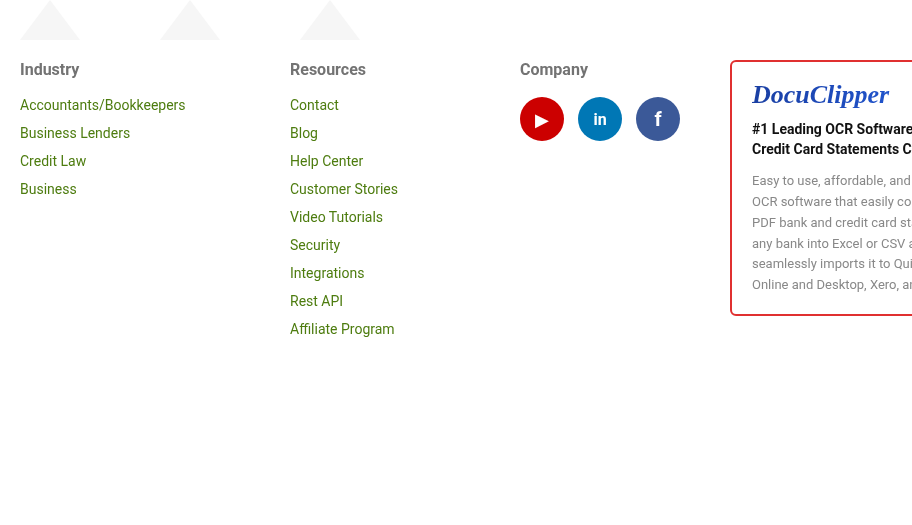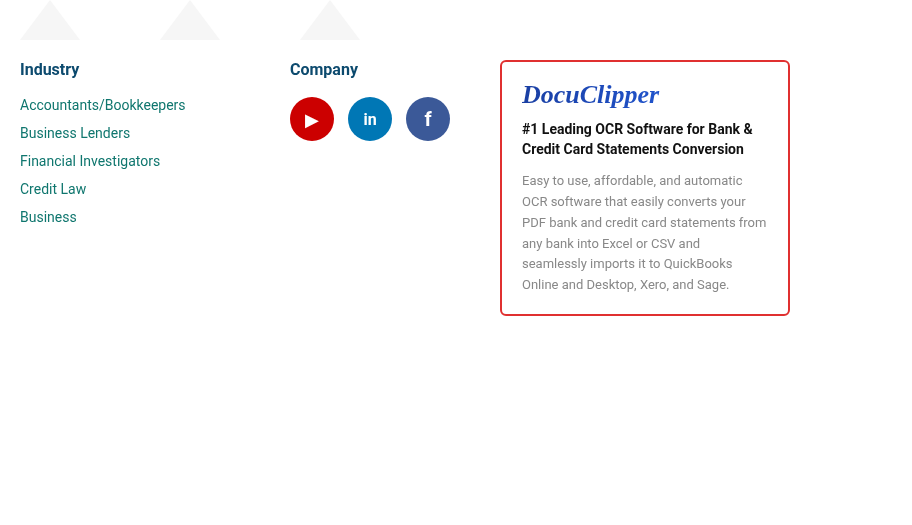--- a/index.html
+++ b/index.html
@@ -39,28 +39,28 @@
       width: 230px;
     }
 
     .company-col {
       width: 200px;
     }
 
     .col-heading {
       font-size: 16px;
       font-weight: 700;
-      color: #0c4a6e;
+      color: #737373;
       margin-bottom: 18px;
     }
 
     .col-link {
       display: block;
       font-size: 14px;
-      color: #0f766e;
+      color: #4d7c0f;
       margin-bottom: 12px;
       text-decoration: none;
       cursor: pointer;
     }
 
     .social-icons {
       display: flex;
       gap: 14px;
       margin-top: 14px;
     }
@@ -131,25 +131,36 @@
   <div class="logo-placeholder"></div>
   <div class="logo-placeholder"></div>
 </div>
 
 <div class="main-area">
 
   <div class="column industry-col">
     <div class="col-heading">Industry</div>
     <a class="col-link">Accountants/Bookkeepers</a>
     <a class="col-link">Business Lenders</a>
-    <a class="col-link">Financial Investigators</a>
     <a class="col-link">Credit Law</a>
     <a class="col-link">Business</a>
   </div>
 
+  <div class="column resources-col">
+    <div class="col-heading">Resources</div>
+    <a class="col-link">Contact</a>
+    <a class="col-link">Blog</a>
+    <a class="col-link">Help Center</a>
+    <a class="col-link">Customer Stories</a>
+    <a class="col-link">Video Tutorials</a>
+    <a class="col-link">Security</a>
+    <a class="col-link">Integrations</a>
+    <a class="col-link">Rest API</a>
+    <a class="col-link">Affiliate Program</a>
+  </div>
 
   <div class="column company-col">
     <div class="col-heading">Company</div>
     <div class="social-icons">
       <a class="social-btn social-youtube">▶</a>
       <a class="social-btn social-linkedin" style="font-size:16px;font-weight:700;">in</a>
       <a class="social-btn social-facebook" style="font-size:20px;font-weight:700;">f</a>
     </div>
   </div>
 

